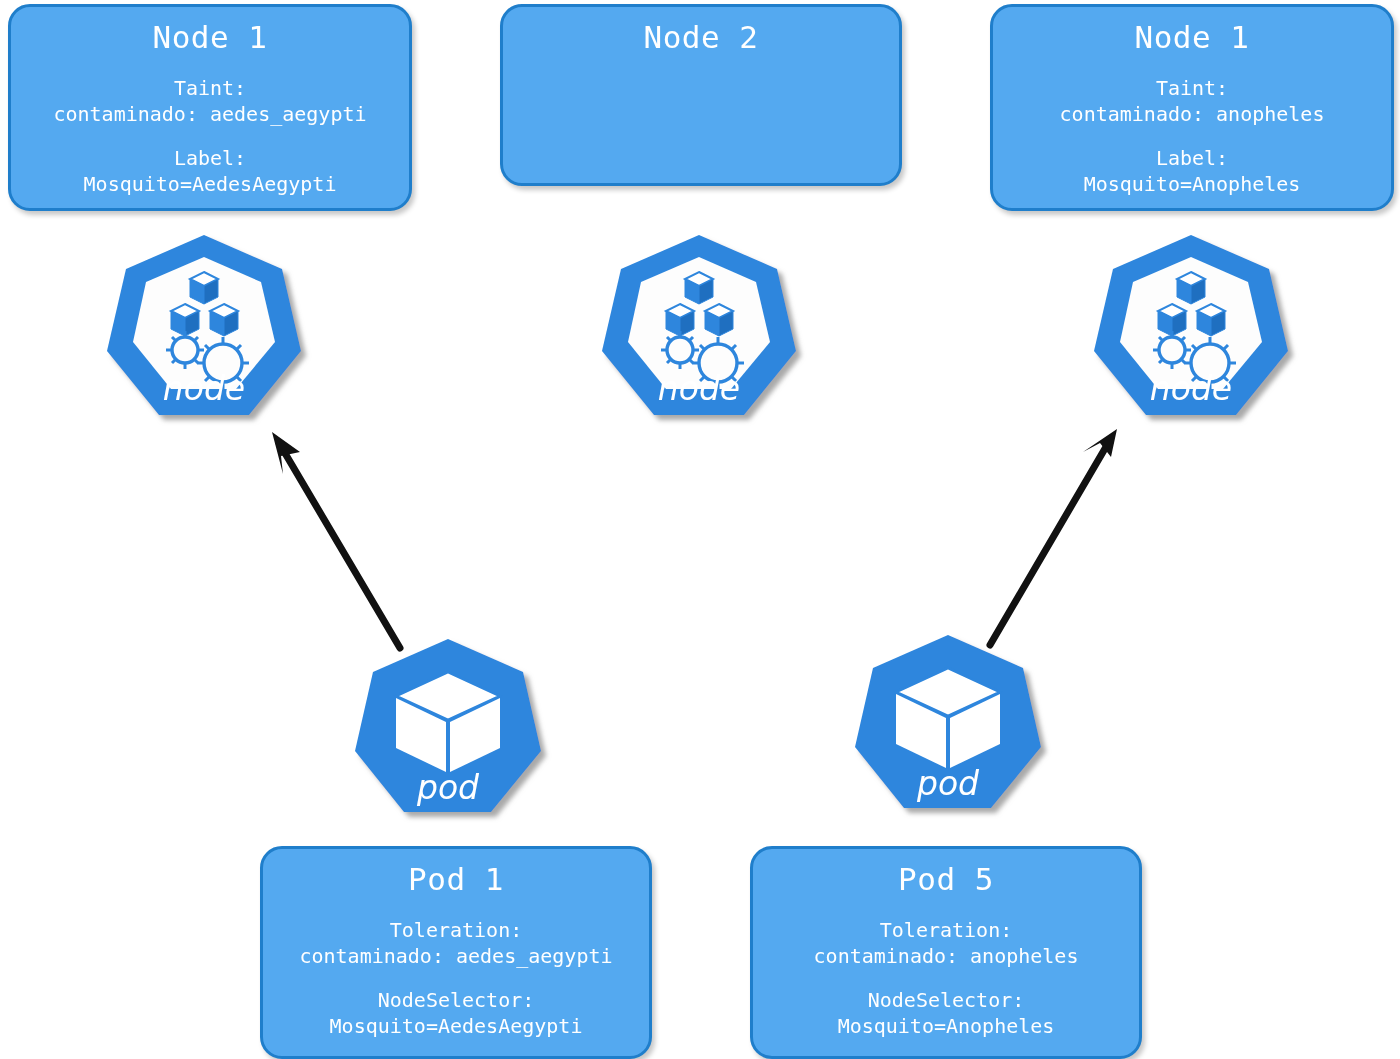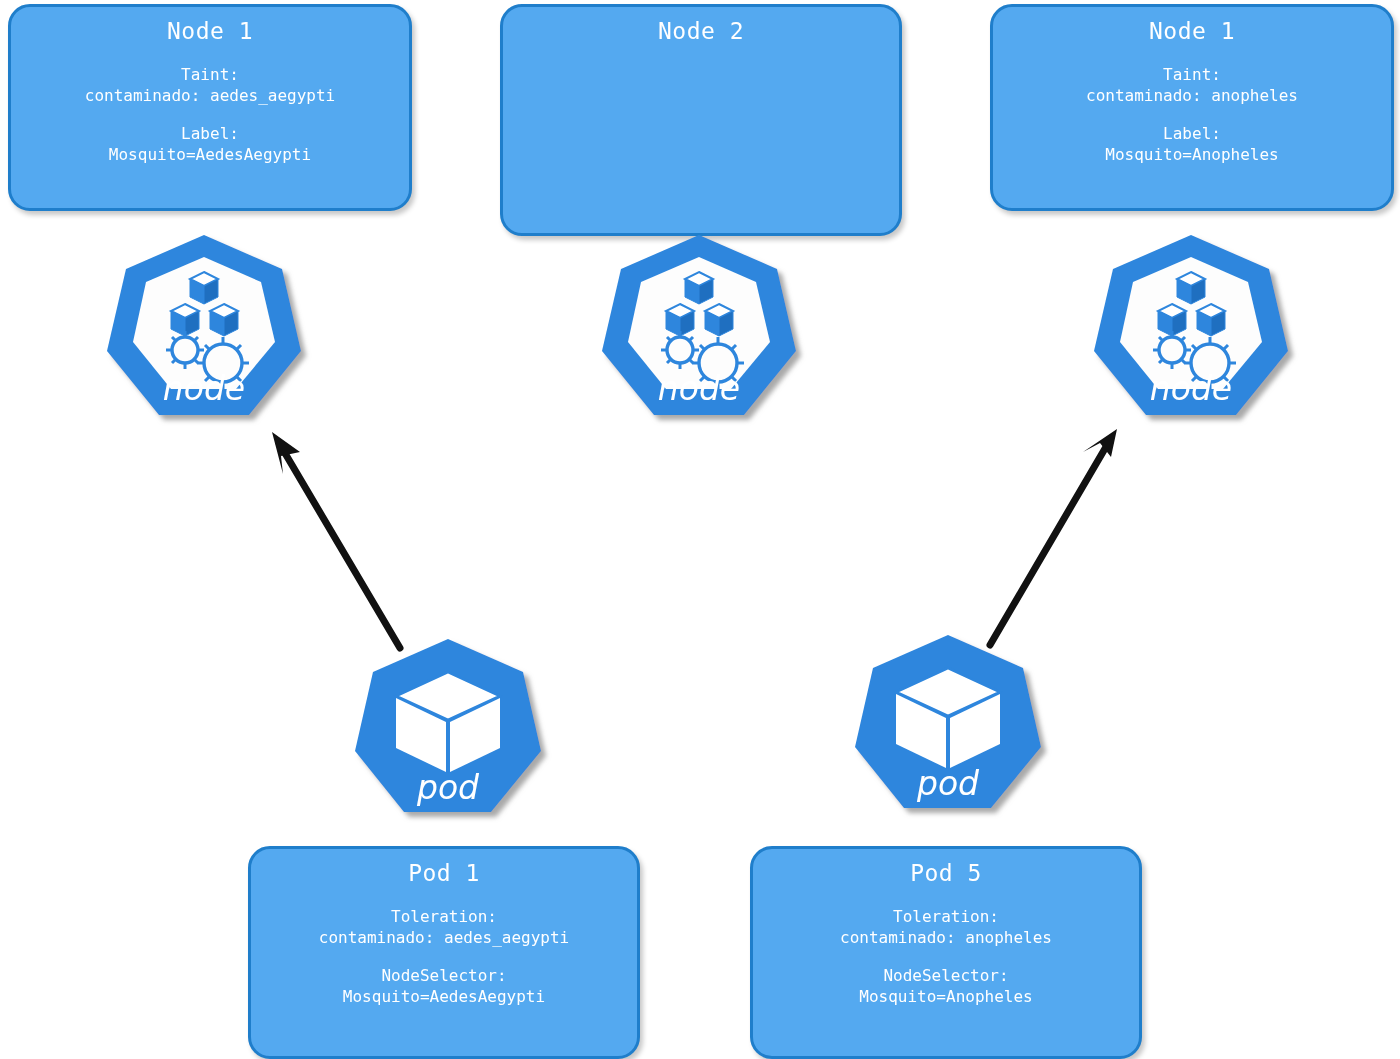--- a/index.html
+++ b/index.html
@@ -26,27 +26,27 @@
     border: 3px solid #1f7ecb;
     border-radius: 22px;
     box-shadow: 3px 4px 5px rgba(0,0,0,0.22);
     color: #ffffff;
     font-family: "DejaVu Sans Mono", monospace;
     text-align: center;
     padding-top: 10px;
     line-height: 1.30;
   }
   .box-title {
-    font-size: 23px;
+    font-size: 31px;
     letter-spacing: 0.5px;
     margin-bottom: 6px;
   }
   .box-section {
     margin-top: 18px;
-    font-size: 16px;
+    font-size: 20px;
   }
   .box-line { display: block; white-space: pre; }
 
   
   .k8s-icon {
     position: absolute;
     text-align: right;
   }
   .k8s-icon svg { display: block; overflow: visible; }
 
@@ -69,21 +69,21 @@
     <div class="box-section">
       <span class="box-line">Taint:</span>
       <span class="box-line">contaminado: aedes_aegypti</span>
     </div>
     <div class="box-section">
       <span class="box-line">Label:</span>
       <span class="box-line">Mosquito=AedesAegypti</span>
     </div>
   </div>
 
-  <div class="info-box" style="left:500px; top:4px; width:402px; height:232px;">
+  <div class="info-box" style="left:500px; top:4px; width:402px; height:182px;">
     <div class="box-title">Node 2</div>
   </div>
 
   <div class="info-box" style="left:990px; top:4px; width:404px; height:207px;">
     <div class="box-title">Node 1</div>
     <div class="box-section">
       <span class="box-line">Taint:</span>
       <span class="box-line">contaminado: anopheles</span>
     </div>
     <div class="box-section">
@@ -288,21 +288,21 @@
       <g>
         <polygon points="96,36 148,60 96,84 44,60" fill="#ffffff" stroke="#2e86dd" stroke-width="2.5"></polygon>
         <polygon points="44,62 94,86 94,136 44,112" fill="#ffffff"></polygon>
         <polygon points="148,62 148,112 98,136 98,86" fill="#ffffff"></polygon>
         <line x1="96" y1="85" x2="96" y2="136" stroke="#2e86dd" stroke-width="4"></line>
       </g>
       <text x="96" y="163" text-anchor="middle" fill="#ffffff" font-family="DejaVu Sans, sans-serif" font-size="33" font-style="italic">pod</text>
     </svg>
   </div>
 
-  <div class="info-box" style="left:248px; top:846px; width:392px; height:213px;">
+  <div class="info-box" style="left:260px; top:846px; width:392px; height:213px;">
     <div class="box-title">Pod 1</div>
     <div class="box-section">
       <span class="box-line">Toleration:</span>
       <span class="box-line">contaminado: aedes_aegypti</span>
     </div>
     <div class="box-section">
       <span class="box-line">NodeSelector:</span>
       <span class="box-line">Mosquito=AedesAegypti</span>
     </div>
   </div>

